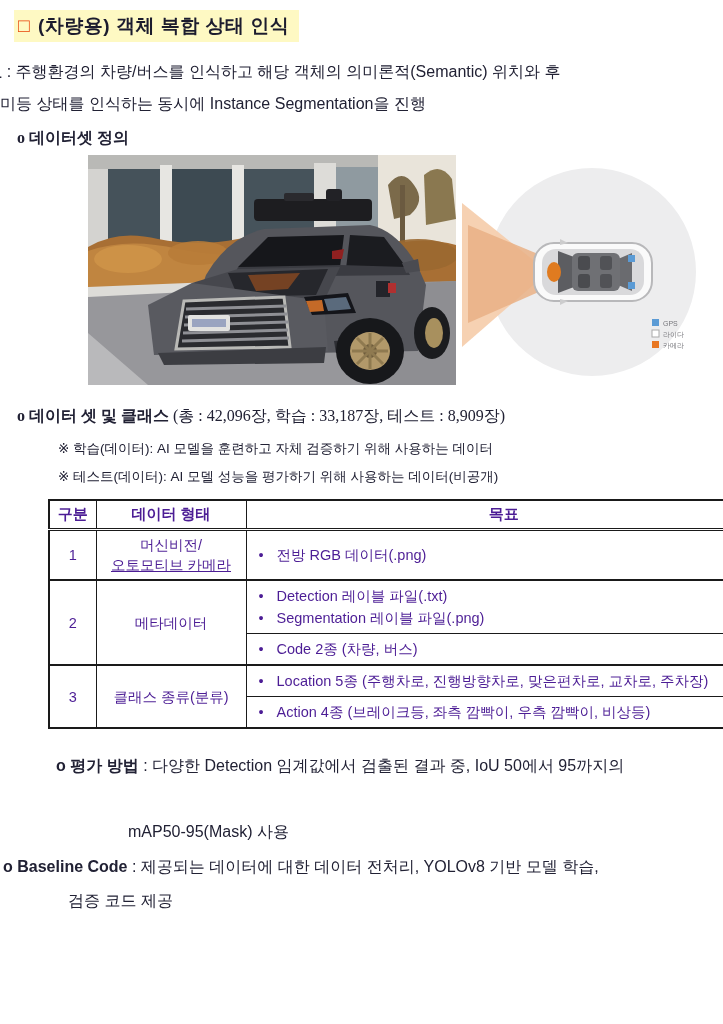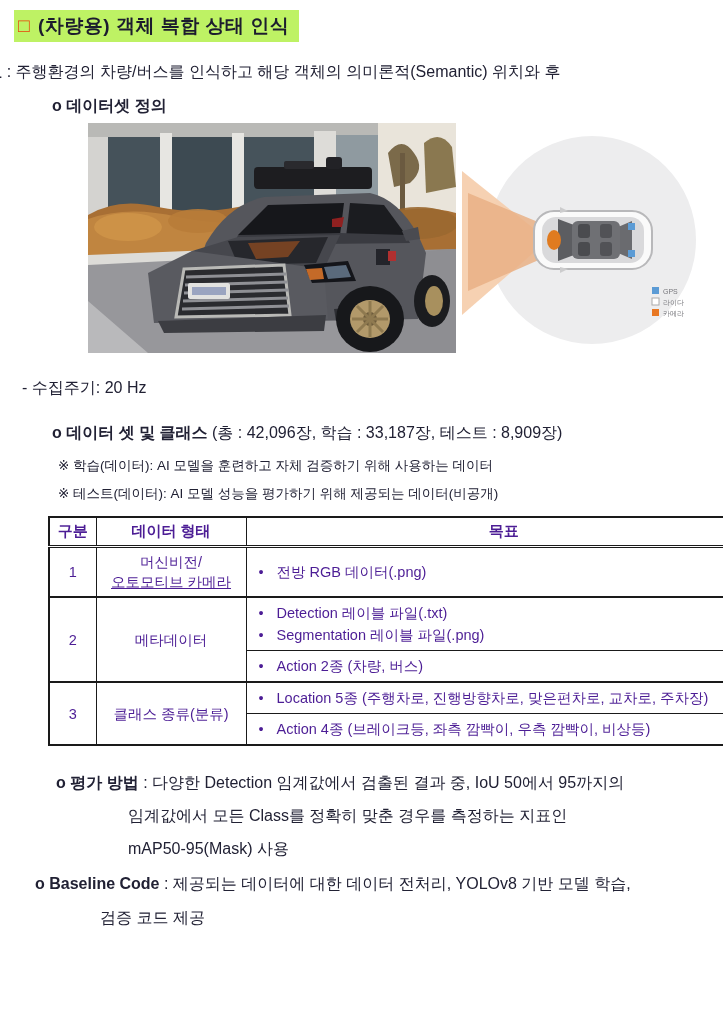--- a/index.html
+++ b/index.html
@@ -4,29 +4,29 @@
 <style>
   html,body{margin:0;padding:0;}
   body{
     width:723px;height:1024px;background:#ffffff;overflow:hidden;
     font-family:"Liberation Sans","DejaVu Sans",sans-serif;
     color:#212134;font-size:16px;position:relative;
   }
   
   .title-row{margin:10px 0 0 14px;}
   .title-hl{
-    display:inline-block;background:#bef264;padding:3px 10px 3px 4px;
+    display:inline-block;background:#fef9c3;padding:3px 10px 3px 4px;
     font-size:19px;font-weight:bold;color:#1c1c2e;letter-spacing:.5px;
   }
   .red-box{color:#e8440a;font-weight:bold;margin-right:8px;}
   
   .bullet{font-weight:bold;}
   .para{line-height:32px;}
   .overview{margin-top:14px;text-indent:-44px;}
-  .h-section{margin-top:0;padding-left:52px;line-height:30px;}
+  .h-section{margin-top:0;padding-left:17px;line-height:30px;font-family:Liberation Serif, serif;}
   .h-label{font-weight:bold;}
   .h-suffix{font-weight:normal;}
   .h-dataset-def{margin-top:3px;}
   
   .figures{margin:2px 0 0 88px;display:flex;align-items:flex-start;}
   .car-photo-wrap{width:368px;height:230px;}
   .diagram-wrap{width:246px;height:226px;margin-left:6px;margin-top:6px;}
   svg{display:block;}
   
   .dash-line{padding-left:22px;line-height:37px;}
@@ -48,32 +48,33 @@
   }
   td.c-no{text-align:center;width:47px;padding:4px 2px;}
   td.c-type{text-align:center;width:150px;padding:4px 2px;line-height:20px;}
   td.c-goal{padding:4px 6px 4px 12px;}
   .goal-line{display:flex;line-height:22px;}
   .goal-line .lb{width:18px;flex:0 0 18px;text-align:left;}
   tr.group-start td{border-top:2px solid #1a1a1a;}
   .u{text-decoration:underline;}
   
   .eval{margin-top:20px;padding-left:107px;text-indent:-72px;line-height:33px;margin-left:21px;}
-  .baseline{margin-top:2px;padding-left:100px;text-indent:-65px;line-height:34px;}
+  .baseline{margin-top:2px;padding-left:68px;text-indent:-65px;line-height:34px;}
 </style>
 </head>
 <body>
 
 <div class="title-row">
   <span class="title-hl"><span class="red-box">□</span><span>(차량용) 객체 복합 상태 인식</span></span>
 </div>
 
 <div class="para overview">
   <span class="bullet">o</span>
   <span class="h-label">개요</span><span> : </span><span>주행환경의 차량/버스를 인식하고 해당 객체의 의미론적(Semantic) 위치와 후</span><br>
+  <span>미등 상태를 인식하는 동시에 Instance Segmentation을 진행</span>
 </div>
 
 <div class="para h-section h-dataset-def">
   <span class="bullet">o</span>
   <span class="h-label">데이터셋 정의</span>
 </div>
 
 <div class="figures">
 
   <div class="car-photo-wrap">
@@ -195,38 +196,34 @@
         <rect x="190" y="169" width="7" height="7" stroke="#aaaaaa" stroke-width="1" fill="#ffffff"></rect>
         <text x="201" y="176">라이다</text>
         <rect x="190" y="180" width="7" height="7" fill="#e87722"></rect>
         <text x="201" y="187">카메라</text>
       </g>
     </svg>
   </div>
 </div>
 
 <div class="sensor-block">
-  <div class="dash-line">
-    <span>-</span>
-    <span>수집주기: 20 Hz</span>
-  </div>
 </div>
 
 <div class="para h-section h-dataset-class">
   <span class="bullet">o</span>
   <span class="h-label">데이터 셋 및 클래스</span><span class="h-suffix"> (총 : 42,096장, 학습 : 33,187장, 테스트 : 8,909장)</span>
 </div>
 <div class="notes">
   <div class="note-line">
     <span>※</span>
     <span>학습(데이터): AI 모델을 훈련하고 자체 검증하기 위해 사용하는 데이터</span>
   </div>
   <div class="note-line">
     <span>※</span>
-    <span>테스트(데이터): AI 모델 성능을 평가하기 위해 제공되는 데이터(비공개)</span>
+    <span>테스트(데이터): AI 모델 성능을 평가하기 위해 사용하는 데이터(비공개)</span>
   </div>
 </div>
 
 <table class="dtable">
   <colgroup>
       <col style="width:47px">
       <col style="width:150px">
       <col>
     </colgroup>
   <thead>
@@ -258,21 +255,21 @@
         <div class="goal-line">
             <span class="lb">•</span>
             <span>Segmentation 레이블 파일(.png)</span>
           </div>
       </td>
     </tr>
     <tr>
       <td class="c-goal">
         <div class="goal-line">
             <span class="lb">•</span>
-            <span>Action 2종 (차량, 버스)</span>
+            <span>Code 2종 (차량, 버스)</span>
           </div>
       </td>
     </tr>
     <tr class="group-start">
       <td class="c-no" rowspan="2">3</td>
       <td class="c-type" rowspan="2">클래스 종류(분류)</td>
       <td class="c-goal">
         <div class="goal-line">
             <span class="lb">•</span>
             <span>Location 5종 (주행차로, 진행방향차로, 맞은편차로, 교차로, 주차장)</span>
@@ -286,21 +283,21 @@
             <span>Action 4종 (브레이크등, 좌측 깜빡이, 우측 깜빡이, 비상등)</span>
           </div>
       </td>
     </tr>
   </tbody>
 </table>
 
 <div class="para eval">
   <span class="bullet">o</span>
   <span class="h-label">평가 방법</span><span> : </span><span>다양한 Detection 임계값에서 검출된 결과 중, IoU 50에서 95까지의</span><br>
-  <span>임계값에서 모든 Class를 정확히 맞춘 경우를 측정하는 지표인</span><br>
+  <br>
   <span>mAP50-95(Mask) 사용</span>
 </div>
 
 <div class="para baseline">
   <span class="bullet">o</span>
   <span class="h-label">Baseline Code</span><span> : </span><span>제공되는 데이터에 대한 데이터 전처리, YOLOv8 기반 모델 학습,</span><br>
   <span>검증 코드 제공</span>
 </div>
 
 </body></html>

